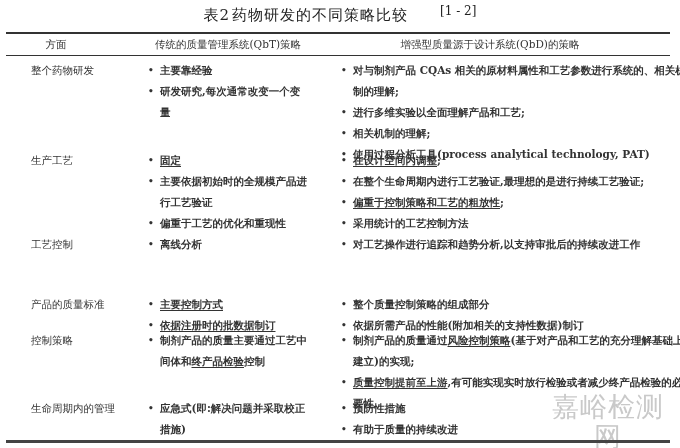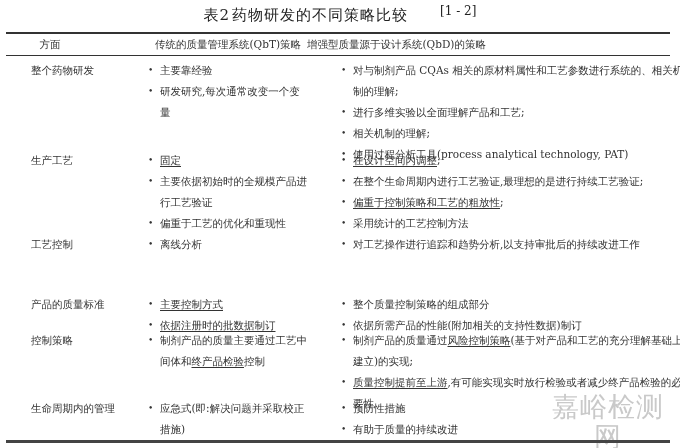--- a/index.html
+++ b/index.html
@@ -7,26 +7,26 @@
          font-family: "DejaVu Serif", "Liberation Serif", serif; color:#333; }
   .title { position:absolute; top:6px; left:0; width:680px; text-align:center;
            font-size:15px; color:#222; letter-spacing:1px; }
   .title .num { font-weight:normal; margin-right:2px;text-align:right; }
   .title sup { font-size:12px; vertical-align:top; position:relative; top:-2px; letter-spacing:0;margin-left:32px; }
   .rule { position:absolute; left:6px; width:664px; background:#333; }
   .rule.top { top:32px; height:2px; }
   .rule.mid { top:55px; height:1px; }
   .rule.bottom { top:440px; height:3px; background:#444; }
   .hdr { position:absolute; top:35px; font-size:10.5px; color:#333; height:18px; line-height:18px; }
-  .hdr.c1 { left:0; width:100px; text-align:center; }
+  .hdr.c1 { left:6px; width:100px; text-align:center; }
   .hdr.c2 { left:148px; width:160px; text-align:center; }
-  .hdr.c3 { left:307px; width:340px; }
+  .hdr.c3 { left:320px; width:340px; text-align:center; }
   .row { position:absolute; left:0; width:680px; }
   .aspect { position:absolute; left:31px; font-size:10.5px; line-height:21px; color:#333; white-space:nowrap; }
-  .col { position:absolute; font-size:10.5px; line-height:21px; color:#333; }
+  .col { position:absolute; font-size:10.5px; line-height:21px; color:#333;font-weight:bold; }
   .col.qbt { left:148px; width:160px; }
   .col.qbd { left:341px; width:345px; }
   .item { position:relative; padding-left:12px; }
   .item::before { content:"•"; position:absolute; left:0; top:0; font-size:9px; }
   .u { text-decoration:underline; text-underline-offset:2px; }
   .watermark { position:absolute; left:540px; top:392px; width:136px; text-align:center; color:#c8c8c8; }
   .wm-cn { font-family:"DejaVu Sans", sans-serif; font-size:27px; letter-spacing:1px; line-height:30px; color:#c9c9c9; }
 </style>
 </head>
 <body>

